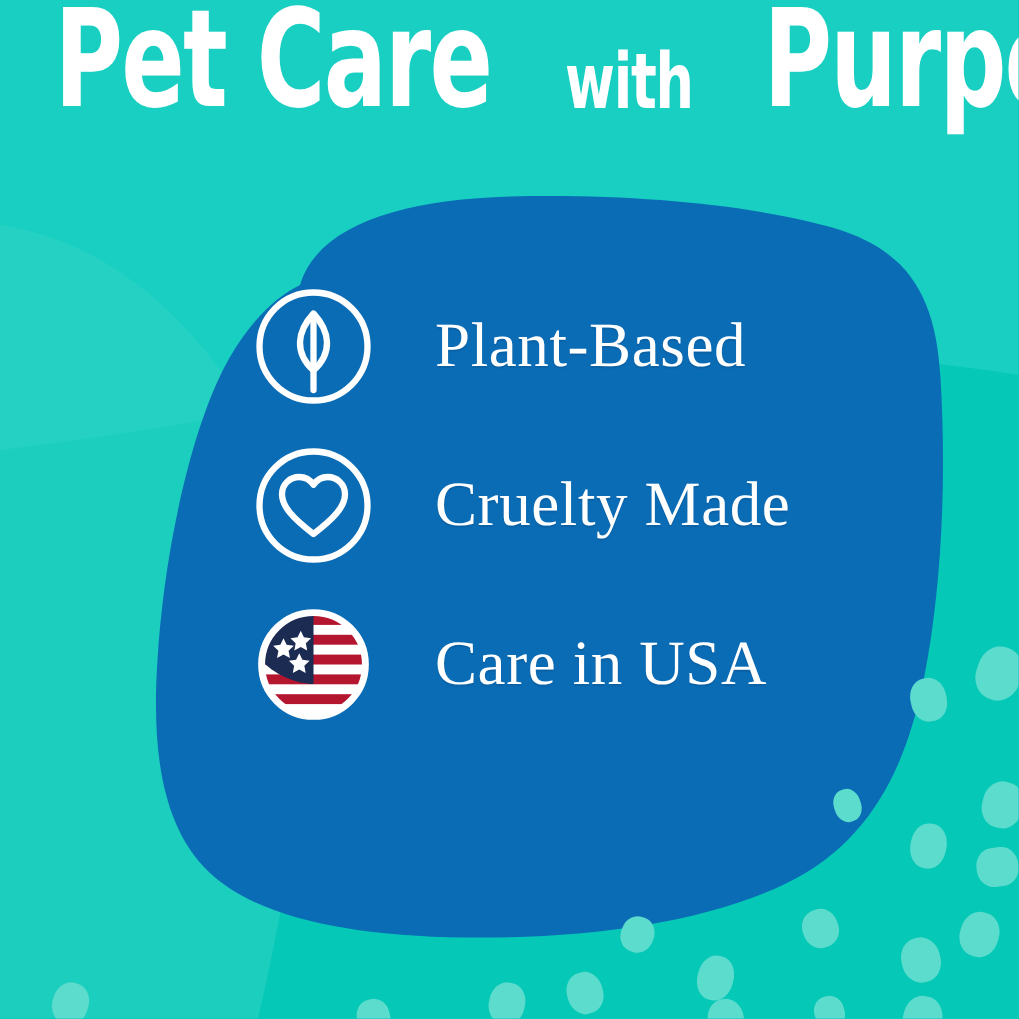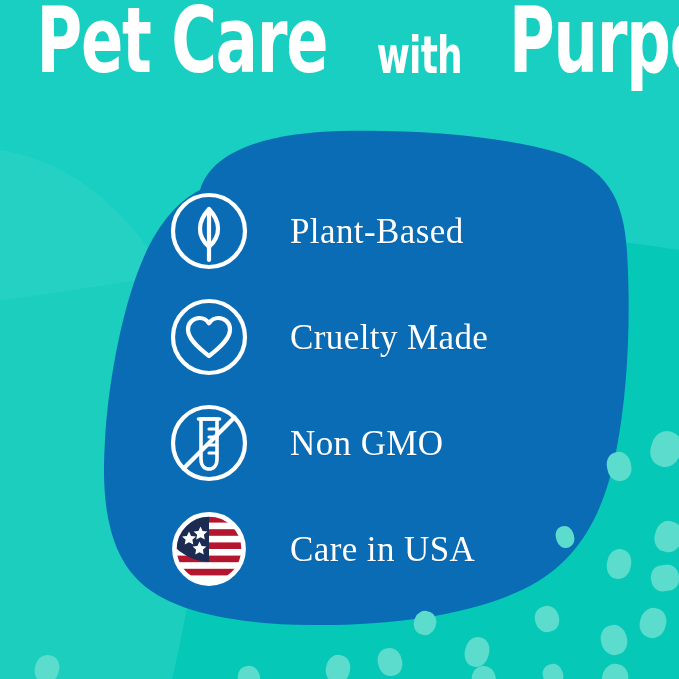--- a/index.html
+++ b/index.html
@@ -67,21 +67,21 @@
   .claim-icon {
     width:82px; height:82px;
     flex:0 0 82px;
     position:relative;
   }
   .claim-icon svg { display:block; width:82px; height:82px; }
   .claim-label {
     margin-left:40px;
     color:#FFFFFF;
     font-family:"Liberation Serif", serif;
-    font-size:35px;
+    font-size:42px;
     font-weight:400;
     letter-spacing:.4px;
     white-space:nowrap;
     line-height:1;
     text-shadow:0 1px 1px rgba(0,0,0,.10);
   }
 </style>
 </head>
 <body>
 
@@ -150,37 +150,20 @@
       <div class="claim-icon">
         <svg viewBox="0 0 82 82" xmlns="http://www.w3.org/2000/svg">
           <circle cx="41" cy="41" r="36" fill="none" stroke="#FFFFFF" stroke-width="4.2"></circle>
           <path d="M41 60 C28 50 20 42 20 33.5 C20 26.5 25.5 22 31.5 22 C35.6 22 38.9 24.1 41 27.2
                    C43.1 24.1 46.4 22 50.5 22 C56.5 22 62 26.5 62 33.5 C62 42 54 50 41 60 Z" fill="none" stroke="#FFFFFF" stroke-width="4.2" stroke-linejoin="round"></path>
         </svg>
       </div>
       <div class="claim-label">Cruelty Made</div>
     </div>
 
-    <div class="claim">
-      <div class="claim-icon">
-        <svg viewBox="0 0 82 82" xmlns="http://www.w3.org/2000/svg">
-
-          <path d="M33 17 H49 V57 C49 63.6 45.4 67 41 67 C36.6 67 33 63.6 33 57 Z" fill="none" stroke="#FFFFFF" stroke-width="3.6" stroke-linejoin="round"></path>
-          <line x1="30.5" y1="17" x2="51.5" y2="17" stroke="#FFFFFF" stroke-width="3.6" stroke-linecap="round"></line>
-          <line x1="41" y1="27" x2="49" y2="27" stroke="#FFFFFF" stroke-width="3.2" stroke-linecap="round"></line>
-          <line x1="41" y1="35" x2="49" y2="35" stroke="#FFFFFF" stroke-width="3.2" stroke-linecap="round"></line>
-          <line x1="41" y1="43" x2="49" y2="43" stroke="#FFFFFF" stroke-width="3.2" stroke-linecap="round"></line>
-          <line x1="41" y1="51" x2="49" y2="51" stroke="#FFFFFF" stroke-width="3.2" stroke-linecap="round"></line>
-
-          <circle cx="41" cy="41" r="36" fill="none" stroke="#FFFFFF" stroke-width="4.2"></circle>
-          <line x1="15.6" y1="66.4" x2="66.4" y2="15.6" stroke="#FFFFFF" stroke-width="4.2" stroke-linecap="round"></line>
-        </svg>
-      </div>
-      <div class="claim-label">Non GMO</div>
-    </div>
 
     <div class="claim">
       <div class="claim-icon">
         <svg viewBox="0 0 82 82" xmlns="http://www.w3.org/2000/svg">
           <defs>
             <clipPath id="flagClip">
                 <circle cx="41" cy="41" r="33"></circle>
               </clipPath>
           </defs>
           <circle cx="41" cy="41" r="36" fill="#FFFFFF"></circle>

